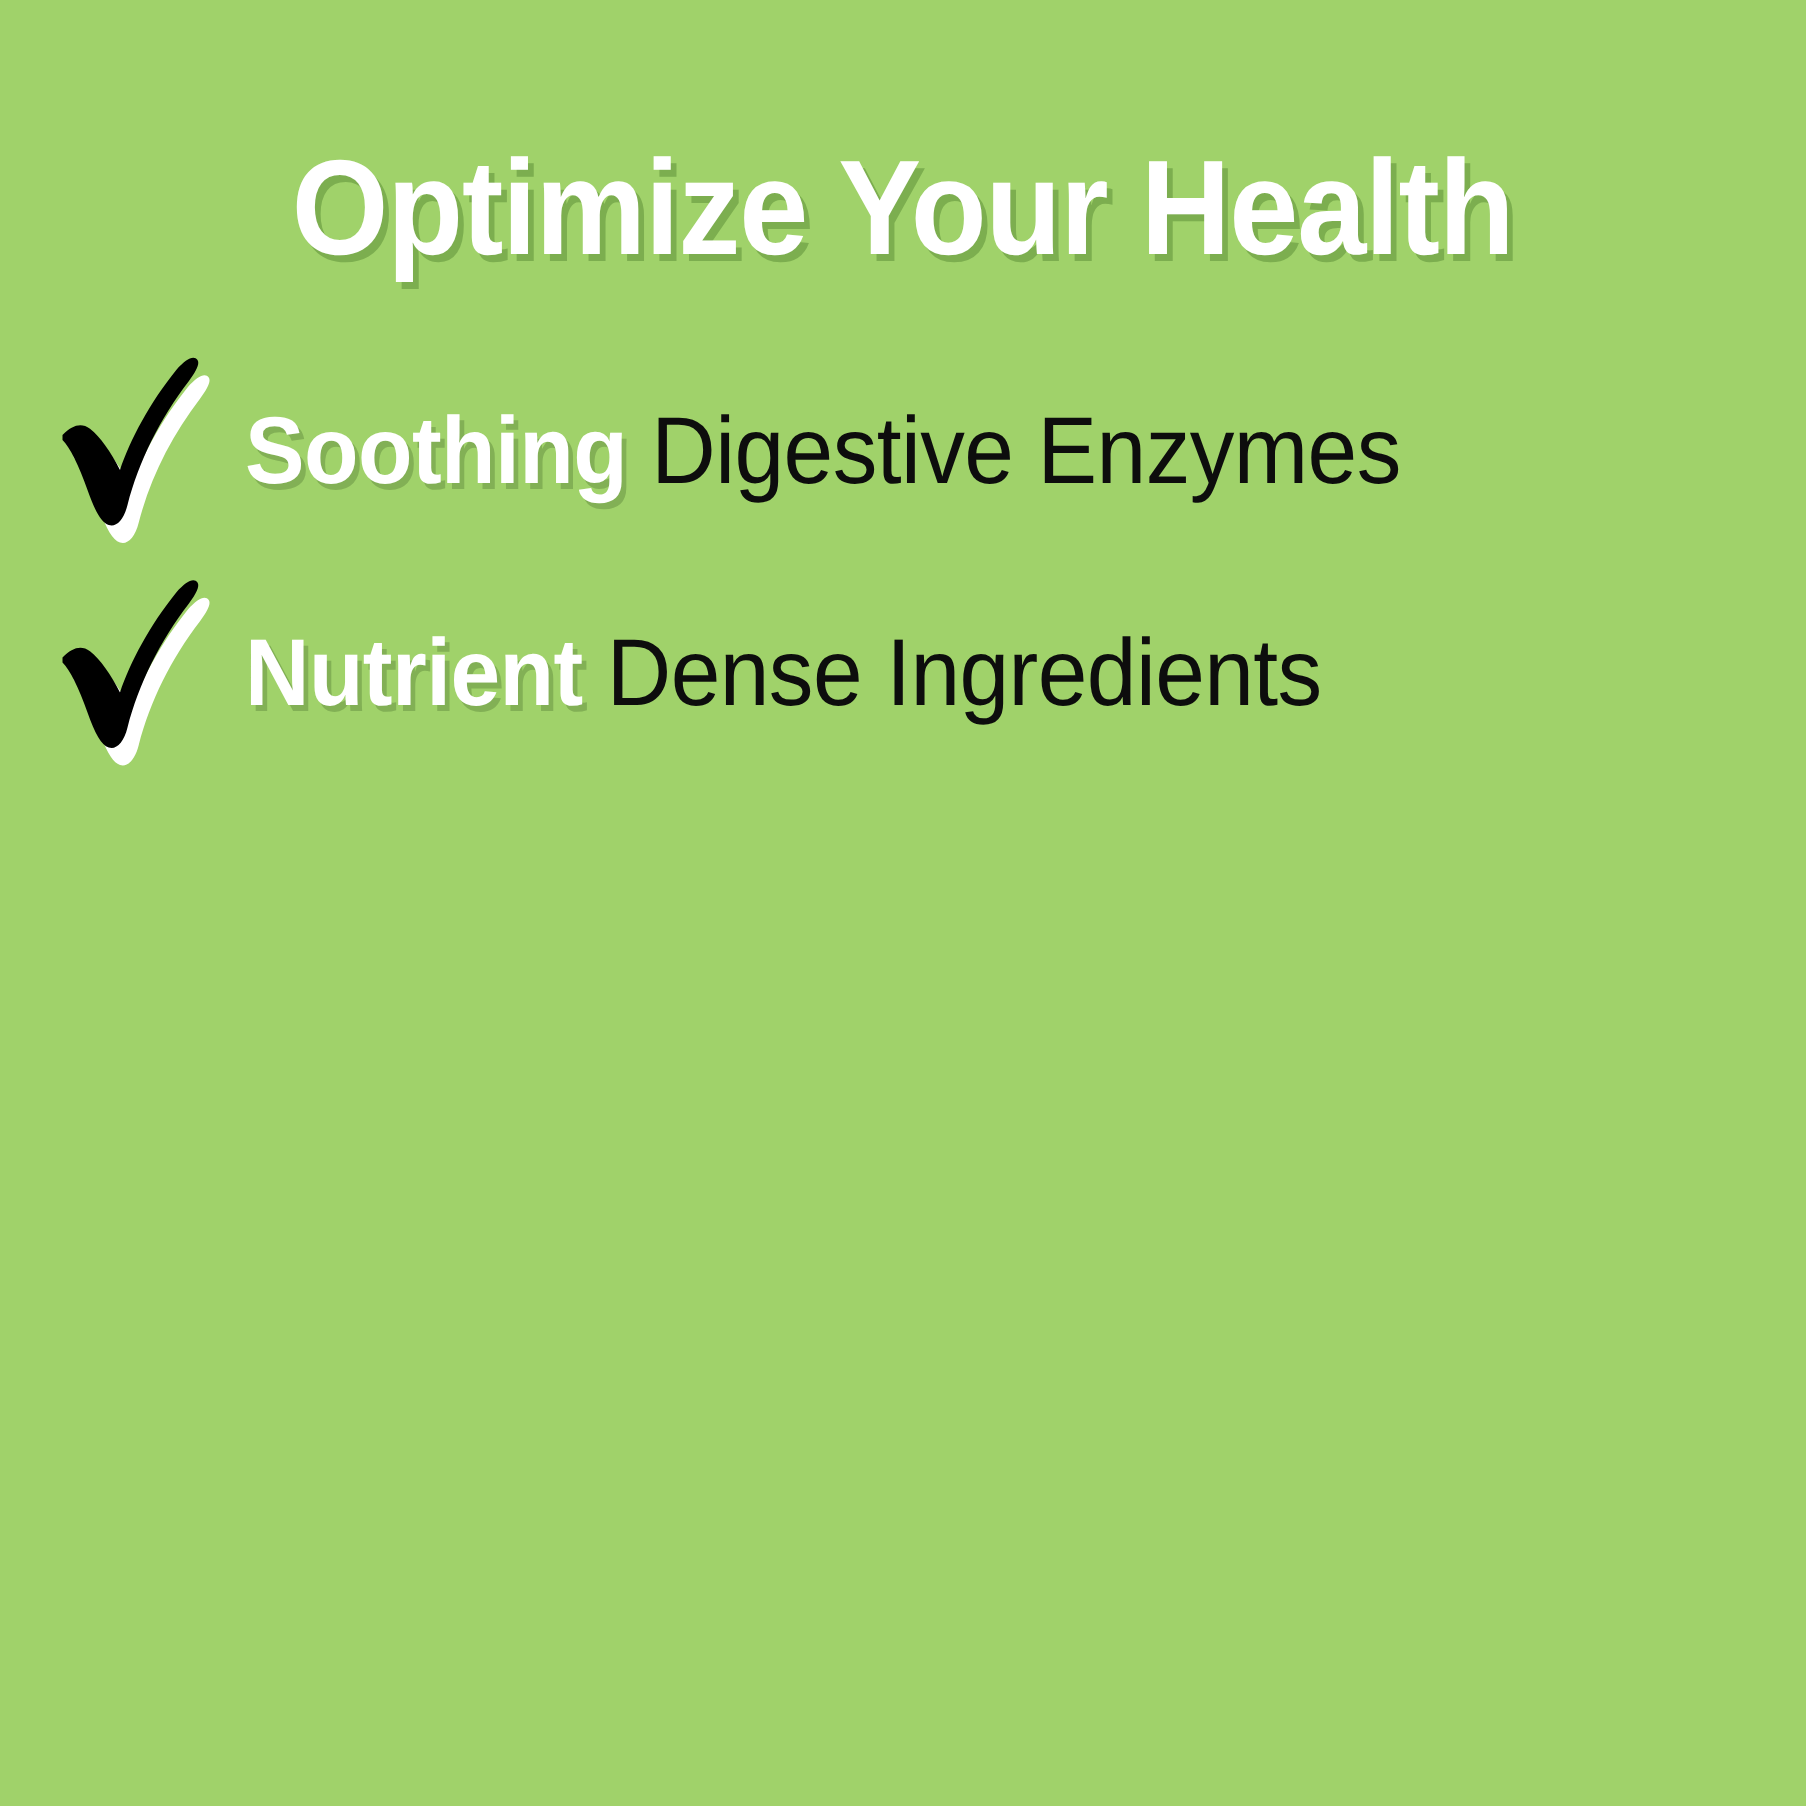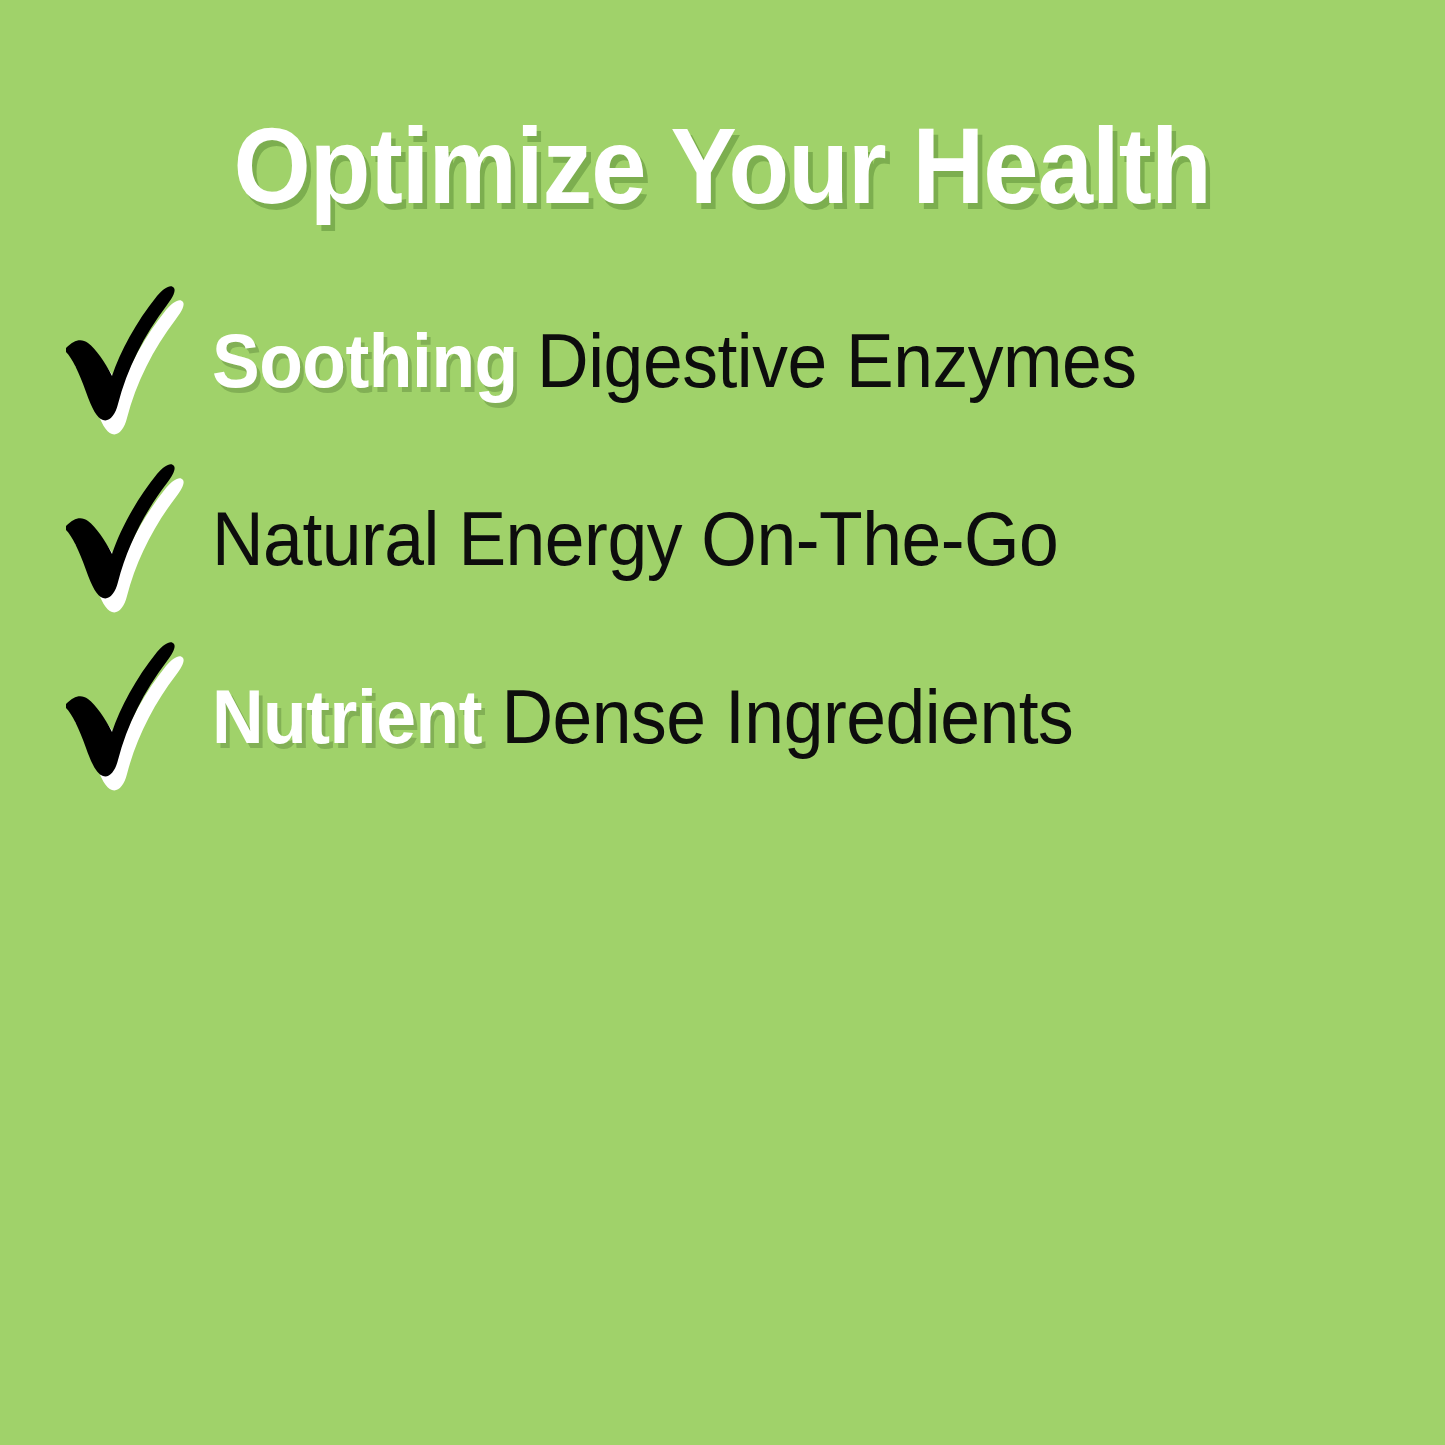--- a/index.html
+++ b/index.html
@@ -49,21 +49,21 @@
     position: absolute;
     top: 272px;
     left: 0;
     width: 1445px;
   }
   .benefit-row {
     position: relative;
     height: 178px;
     display: flex;
     align-items: center;
-    padding-left: 64px;
+    padding-left: 48px;
     box-sizing: border-box;
   }
 
   .check-icon {
     position: relative;
     flex: 0 0 auto;
     width: 128px;
     height: 150px;
     margin-right: 20px;
     display: block;
@@ -122,30 +122,17 @@
         <span class="check-icon">
           <svg viewBox="0 0 128 150" xmlns="http://www.w3.org/2000/svg" aria-hidden="true">
             <g transform="translate(9,14)">
               <path d="M2 62 C10 54 17 52 24 57 C32 63 41 76 48 90 C56 66 72 36 93 10 C101 1 107 -2 110 2 C112 5 109 11 103 19 C80 49 63 83 54 118 C51 130 45 136 39 134 C33 132 28 123 22 106 C15 86 8 72 2 66 Z" fill="#ffffff"></path>
             </g>
             <g transform="translate(0,0)">
               <path d="M2 62 C10 54 17 52 24 57 C32 63 41 76 48 90 C56 66 72 36 93 10 C101 1 107 -2 110 2 C112 5 109 11 103 19 C80 49 63 83 54 118 C51 130 45 136 39 134 C33 132 28 123 22 106 C15 86 8 72 2 66 Z" fill="#000000"></path>
             </g>
           </svg>
         </span>
-        <div class="benefit-text"><span class="plain">Natural Energy On-The-Go</span></div>
-      </div>
-      <div class="benefit-row">
-        <span class="check-icon">
-          <svg viewBox="0 0 128 150" xmlns="http://www.w3.org/2000/svg" aria-hidden="true">
-            <g transform="translate(9,14)">
-              <path d="M2 62 C10 54 17 52 24 57 C32 63 41 76 48 90 C56 66 72 36 93 10 C101 1 107 -2 110 2 C112 5 109 11 103 19 C80 49 63 83 54 118 C51 130 45 136 39 134 C33 132 28 123 22 106 C15 86 8 72 2 66 Z" fill="#ffffff"></path>
-            </g>
-            <g transform="translate(0,0)">
-              <path d="M2 62 C10 54 17 52 24 57 C32 63 41 76 48 90 C56 66 72 36 93 10 C101 1 107 -2 110 2 C112 5 109 11 103 19 C80 49 63 83 54 118 C51 130 45 136 39 134 C33 132 28 123 22 106 C15 86 8 72 2 66 Z" fill="#000000"></path>
-            </g>
-          </svg>
-        </span>
         <div class="benefit-text"><span class="hl">Nutrient</span><span class="plain"> Dense Ingredients</span></div>
       </div>
     </div>
 
 </div>
 
 </body></html>

